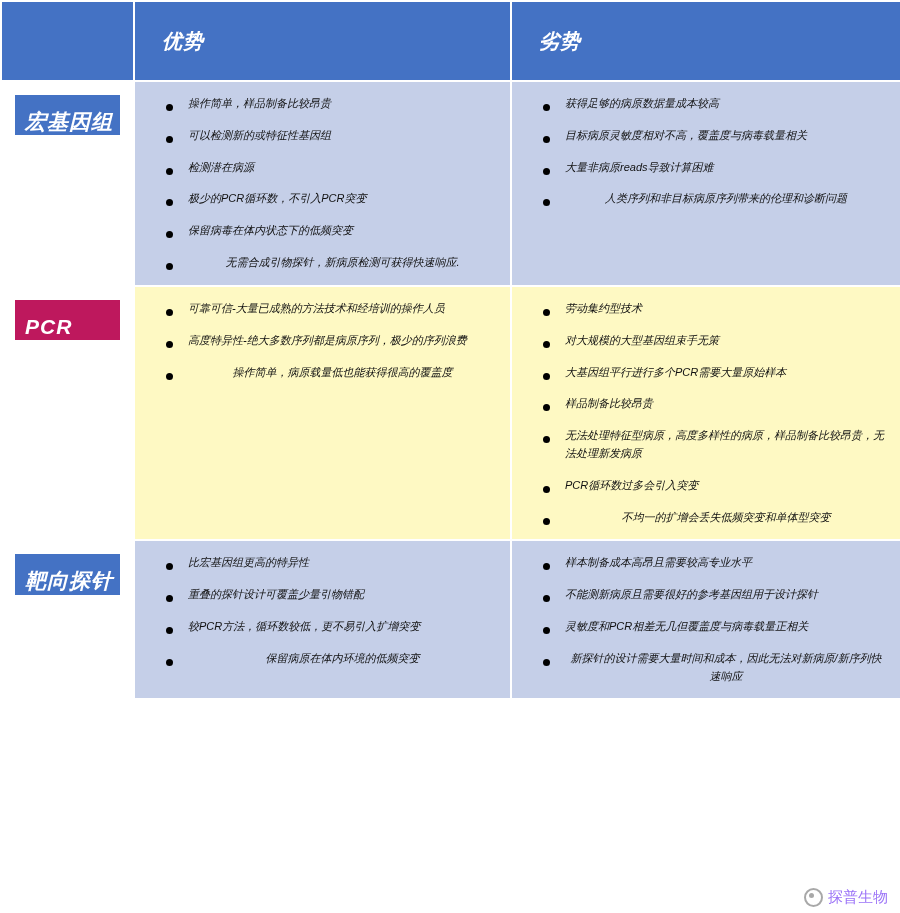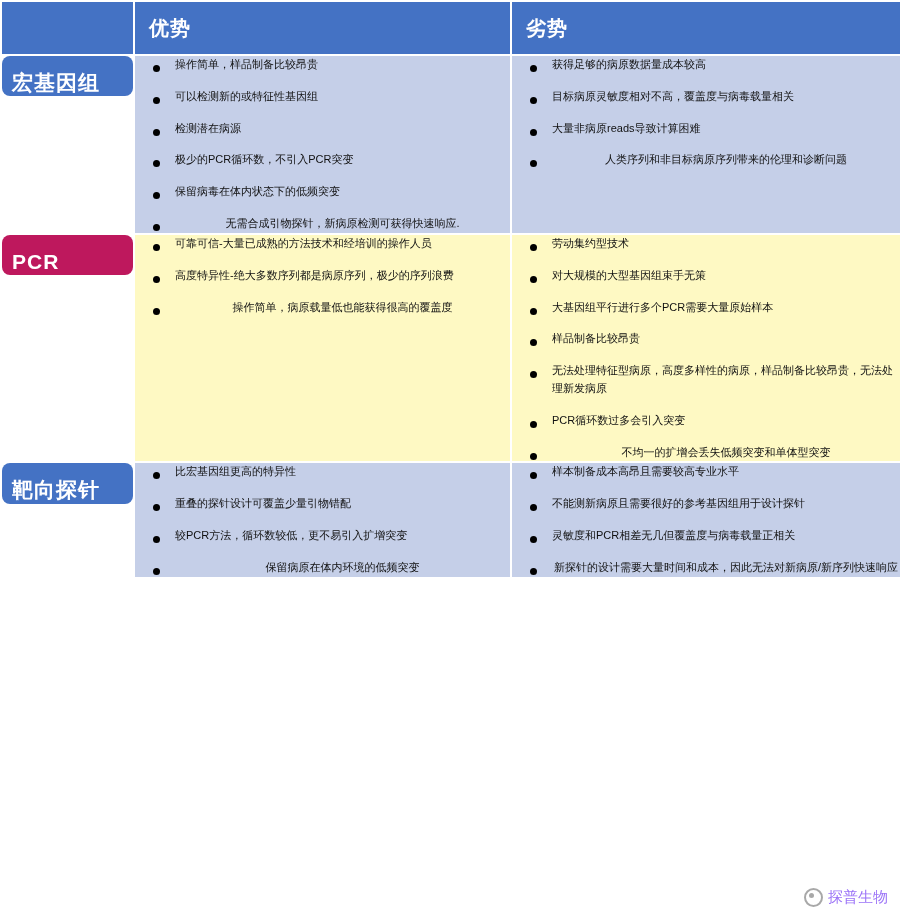--- a/index.html
+++ b/index.html
@@ -13,22 +13,23 @@
     font-family: "Liberation Sans", sans-serif;
     overflow: hidden;
   }
   .table {
     width: 900px;
     border-collapse: collapse;
     table-layout: fixed;
   }
   .table td, .table th {
     vertical-align: top;
-    padding: 0;
+    padding: 13px;
     border: 2px solid #ffffff;
+    font-style: italic;
   }
   col.c0 { width: 133px; }
   col.c1 { width: 377px; }
   col.c2 { width: 390px; }
 
   
   .hdr-cell {
     background: #4472c4;
     height: 52px;
   }
@@ -44,21 +45,20 @@
   }
 
   
   .rowlabel {
     color: #ffffff;
     font-size: 21px;
     font-weight: bold;
     padding: 14px 0 0 10px;
     letter-spacing: 1px;
     line-height: 1.25;
-    border-radius: 8px;
   }
   .band-a .rowlabel, .band-a .content { background: #4472c4; }
   .band-a .content { background: #c5cfe8; }
   .band-b .rowlabel { background: #be185d; }
   .band-b .content { background: #fef9c3; }
 
   .content {
     padding: 12px 14px 14px 10px;
   }
   ul.bl {

